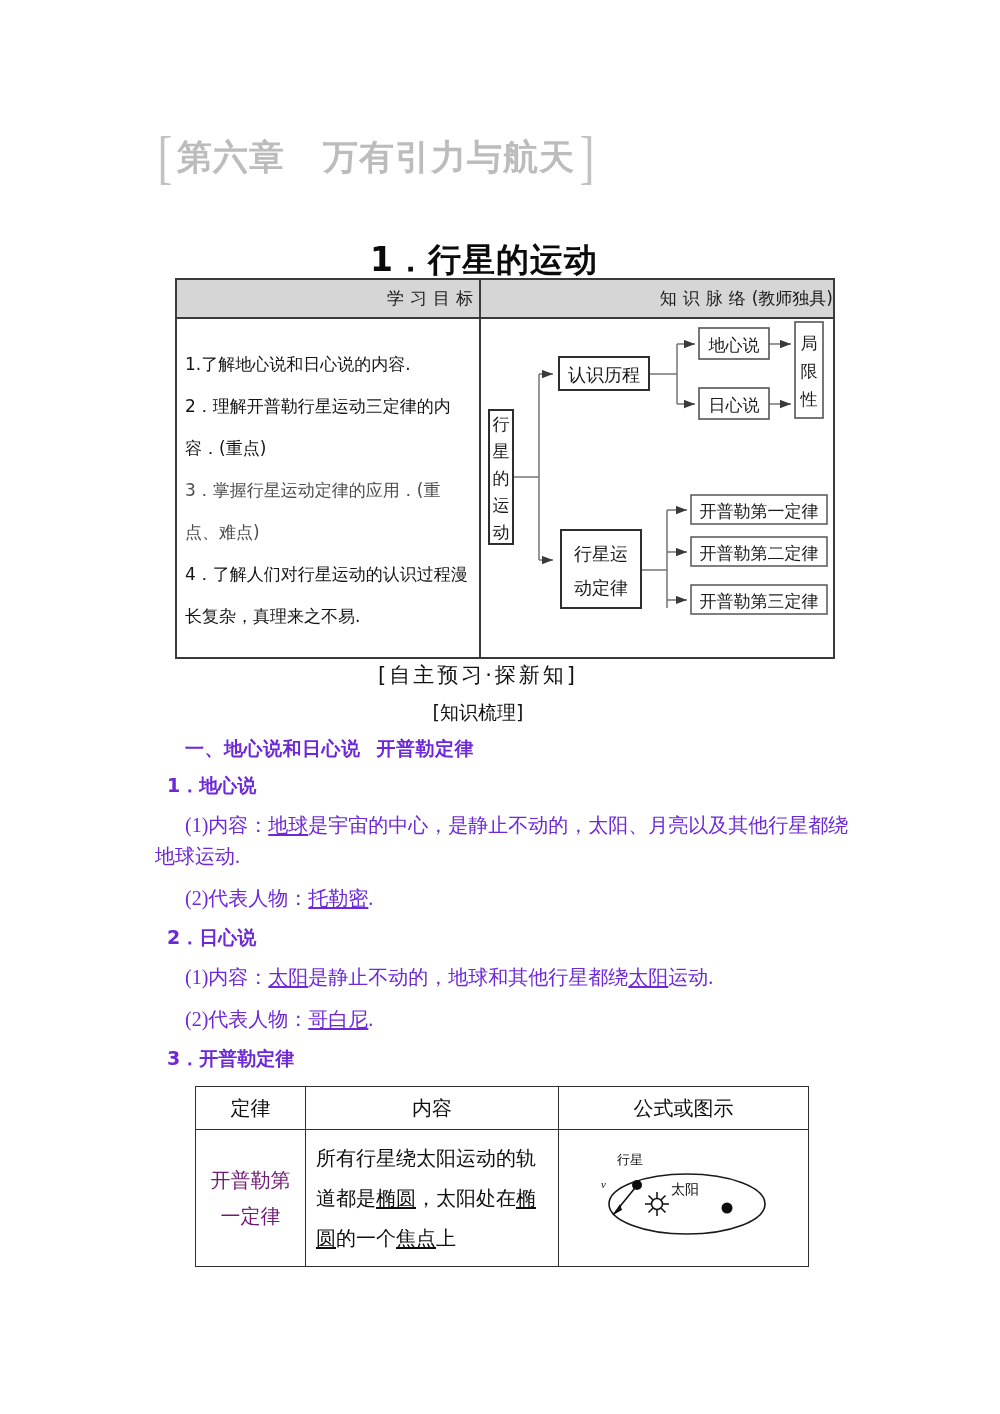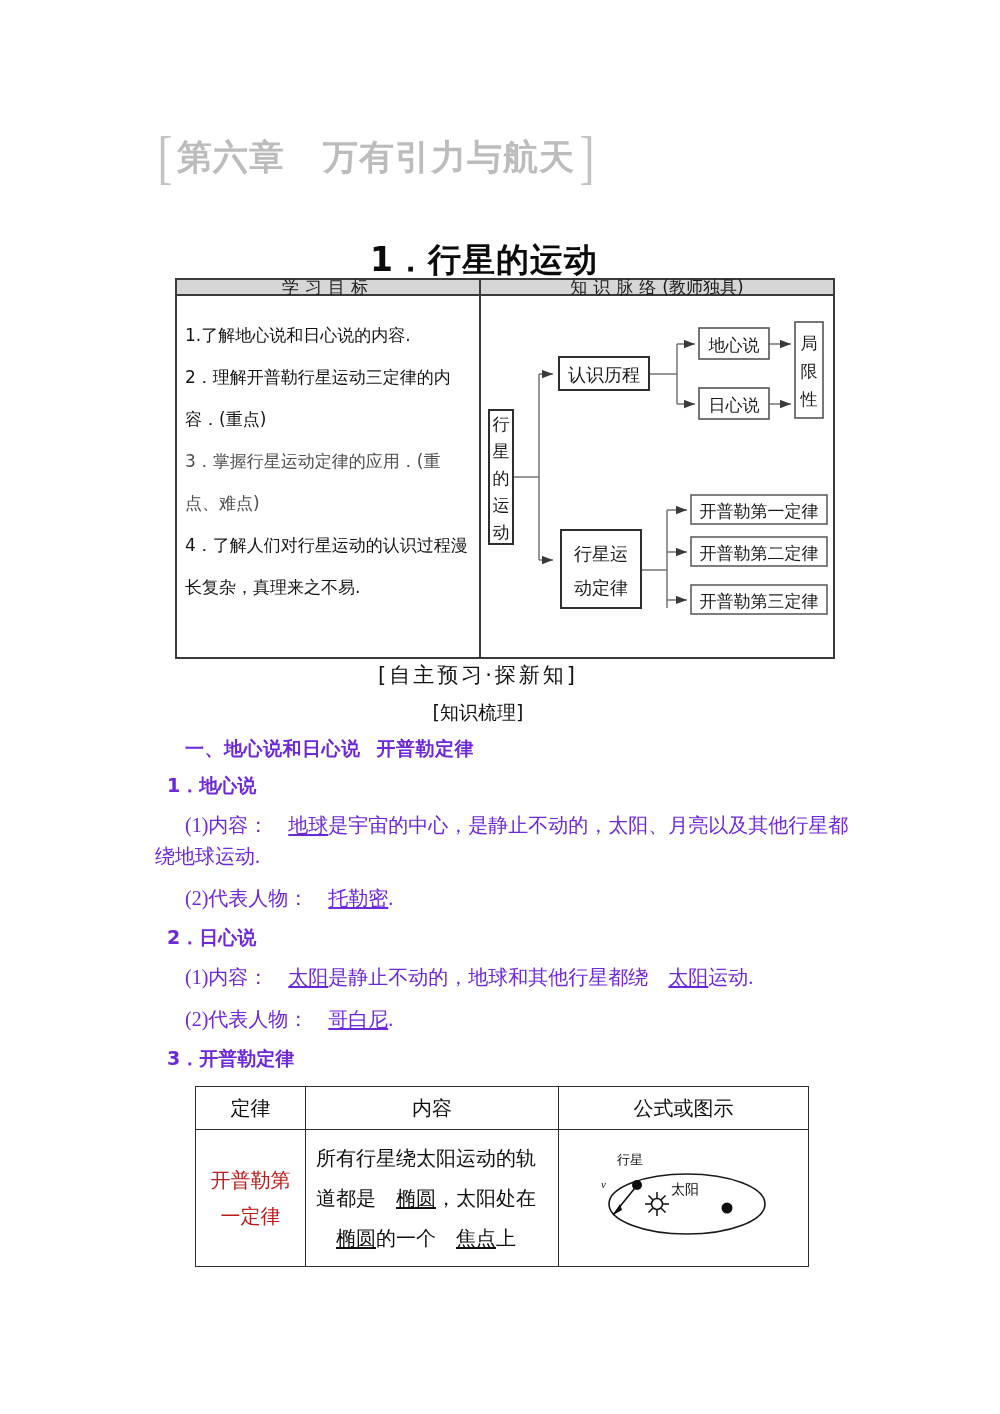--- a/index.html
+++ b/index.html
@@ -77,36 +77,36 @@
     display: flex;
     flex-direction: column;
   }
   .tb-col-right {
     flex: 1;
     display: flex;
     flex-direction: column;
     position: relative;
   }
   .tb-header {
-    height: 16px;
+    height: 39px;
     background: #d6d6d6;
     border-bottom: 2px solid #3a3a3a;
     box-sizing: border-box;
     display: flex;
     align-items: center;
-    justify-content: center;
+    justify-content: flex-end;
     font-family: "DejaVu Sans", sans-serif;
     font-size: 17px;
     color: #1a1a1a;
     white-space: nowrap;
   }
   .sp-title { letter-spacing: 6px; }
 
   .objectives {
-    padding: 18px 10px 0 8px;
+    padding: 24px 10px 0 8px;
     font-family: "DejaVu Sans", sans-serif;
     font-size: 17px;
     line-height: 42px;
     color: #141414;
   }
   .obj-item { white-space: normal; }
   .obj-faint { color: #4d4d4d; }
 
   
   .kmap {
@@ -162,21 +162,21 @@
     font-size: 19px;
     margin: 0 0 11px 12px;
   }
   .p-line {
     margin: 0 0 11px 0;
     text-indent: 30px;
     line-height: 1.55;
     font-family: "Liberation Serif", serif;
     font-size: 20px;
   }
-  .u { text-decoration: underline; text-underline-offset: 2px; margin-left: 20px; }
+  .u { text-decoration: underline; text-underline-offset: 2px; }
 
   
   .kt {
     position: absolute;
     left: 195px;
     top: 1086px;
     width: 613px;
     border-collapse: collapse;
     table-layout: fixed;
   }
@@ -194,21 +194,21 @@
     color: #0f0f0f;
   }
   .kt-c1 { width: 110px; }
   .kt-c2 { width: 253px; }
   .kt-c3 { width: 250px; }
   .kt-law {
     text-align: center;
     font-family: "Liberation Serif", serif;
     font-size: 20px;
     line-height: 36px;
-    color: #b91c1c;
+    color: #701a75;
   }
   .kt-content {
     font-family: "Liberation Serif", serif;
     font-size: 20px;
     line-height: 40px;
     padding: 8px 6px 8px 10px !important;
     vertical-align: middle;
     color: #0f0f0f;
   }
   .kt-fig {

